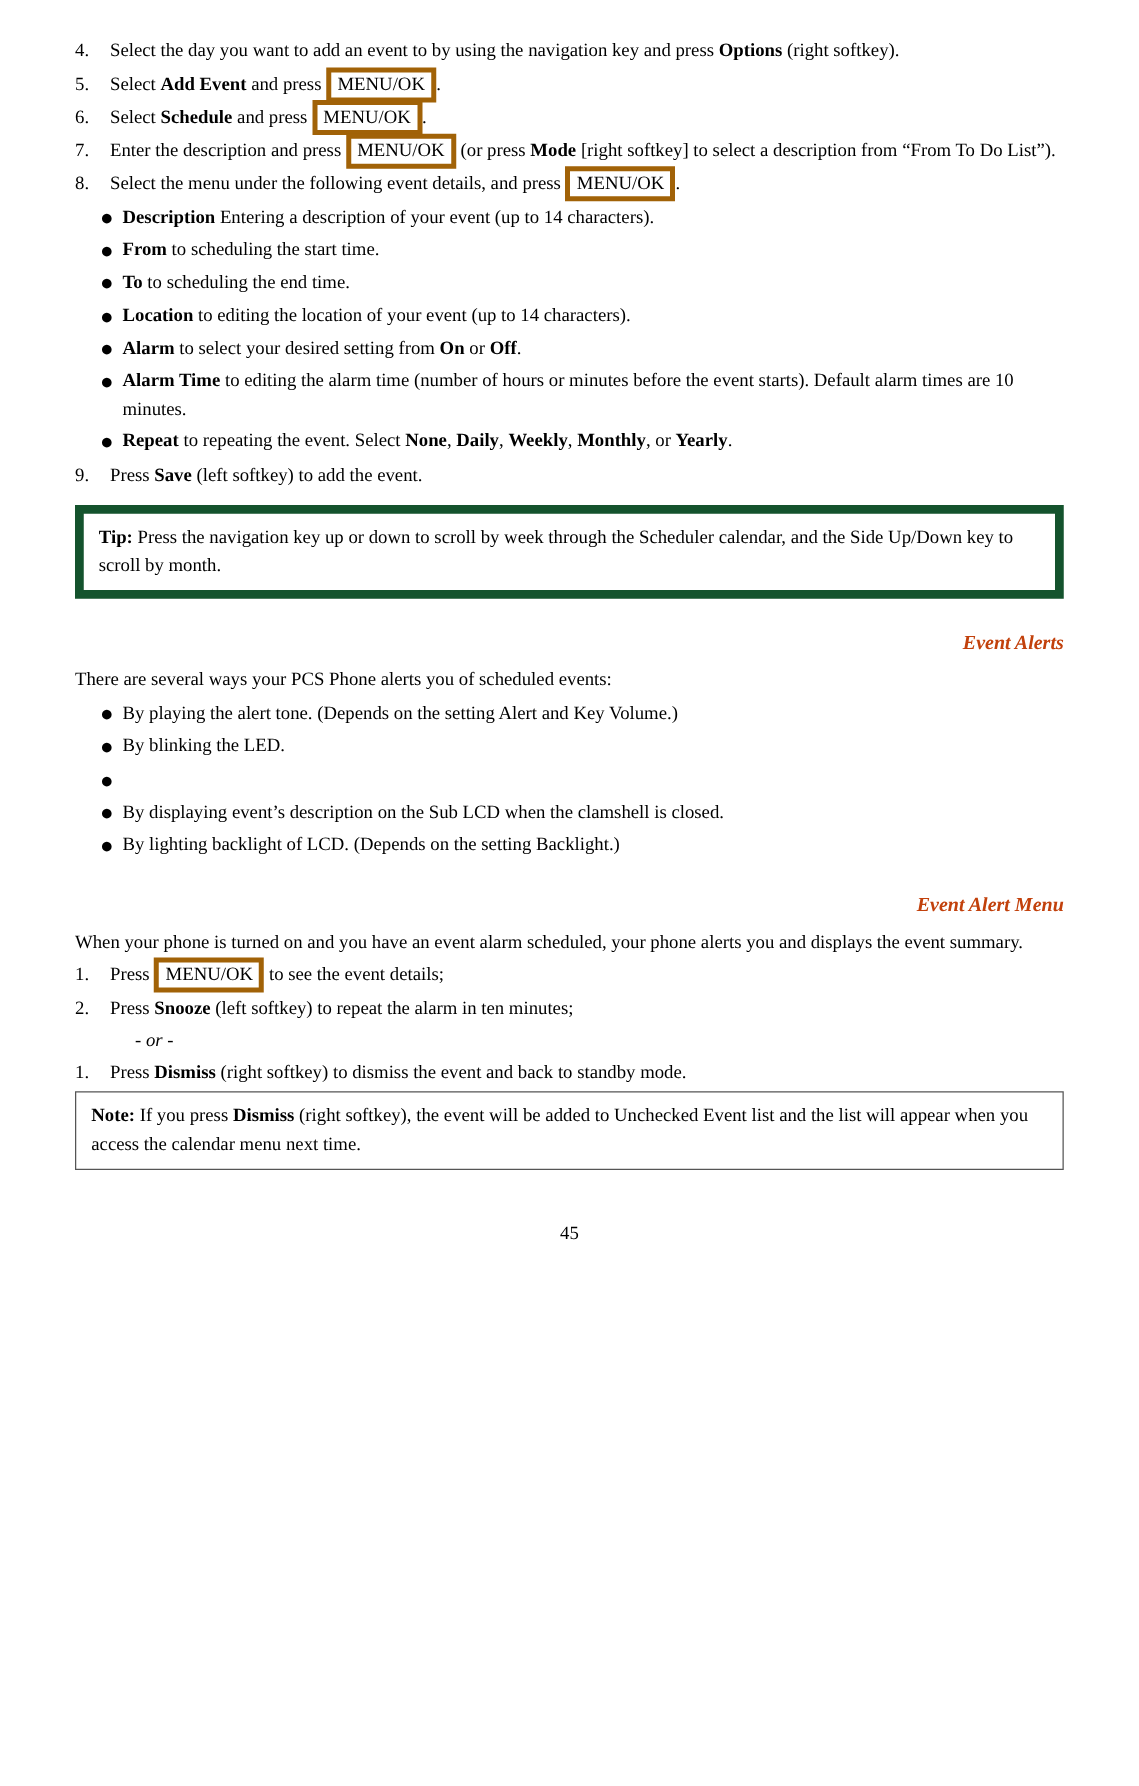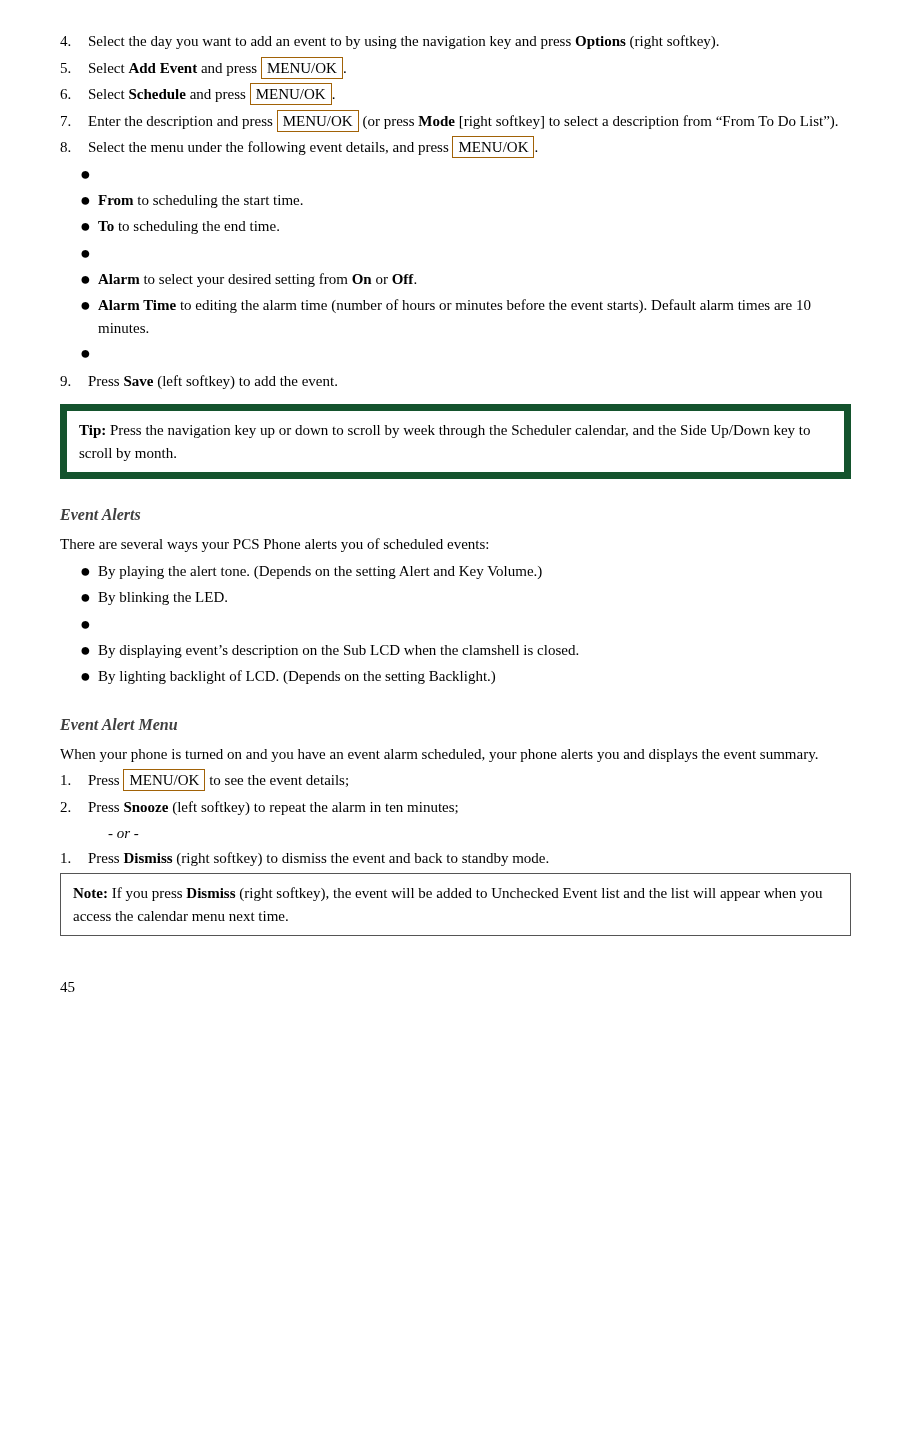--- a/index.html
+++ b/index.html
@@ -35,21 +35,21 @@
       margin-bottom: 3px;
       padding-left: 20px;
     }
     .bullet {
       min-width: 18px;
       font-size: 18px;
       line-height: 1.3;
     }
     .bold { font-weight: bold; }
     .boxed {
-      border: 1px solid #a16207;
+      border: 4px solid #a16207;
       padding: 2px 5px;
       display: inline;
     }
     .tip-box {
       border: 7px solid #14532d;
       padding: 8px 12px;
       margin: 12px 0 16px 0;
       font-size: 15px;
       line-height: 1.5;
     }
@@ -57,26 +57,27 @@
       border: 1px solid #555;
       padding: 8px 12px;
       margin: 0 0 16px 0;
       font-size: 15px;
       line-height: 1.5;
     }
     .section-title {
       font-size: 16px;
       font-weight: bold;
       font-style: italic;
-      color: #404040;
+      color: #c2410c;
       margin-top: 24px;
       margin-bottom: 6px;
+      text-align: right;
     }
     .page-num {
-      text-align: left;
+      text-align: center;
       margin-top: 40px;
       font-size: 15px;
     }
     p { margin-bottom: 4px; }
     .step-content { flex: 1; }
     .or-line { padding-left: 48px; margin: 2px 0; font-style: italic; }
   </style>
 </head>
 <body>
 
@@ -114,42 +115,45 @@
     <span class="num">8.</span>
     <span class="step-content">
       Select the menu under the following event details, and press <span class="boxed">MENU/OK</span>.
     </span>
   </li>
 </ol>
 
 <ul class="bullet-list">
   <li>
     <span class="bullet">●</span>
+    <span><span class="bold">Description</span> Entering a description of your event (up to 14 characters).</span>
   </li>
   <li>
     <span class="bullet">●</span>
     <span><span class="bold">From</span> to scheduling the start time.</span>
   </li>
   <li>
     <span class="bullet">●</span>
     <span><span class="bold">To</span> to scheduling the end time.</span>
   </li>
   <li>
     <span class="bullet">●</span>
+    <span><span class="bold">Location</span> to editing the location of your event (up to 14 characters).</span>
   </li>
   <li>
     <span class="bullet">●</span>
     <span><span class="bold">Alarm</span> to select your desired setting from <span class="bold">On</span> or <span class="bold">Off</span>.</span>
   </li>
   <li>
     <span class="bullet">●</span>
     <span><span class="bold">Alarm Time</span> to editing the alarm time (number of hours or minutes before the event starts). Default alarm times are 10 minutes.</span>
   </li>
   <li>
     <span class="bullet">●</span>
+    <span><span class="bold">Repeat</span> to repeating the event. Select <span class="bold">None</span>, <span class="bold">Daily</span>, <span class="bold">Weekly</span>, <span class="bold">Monthly</span>, or <span class="bold">Yearly</span>.</span>
   </li>
 </ul>
 
 <ol class="numbered-list">
   <li>
     <span class="num">9.</span>
     <span class="step-content">
       Press <span class="bold">Save</span> (left softkey) to add the event.
     </span>
   </li>

